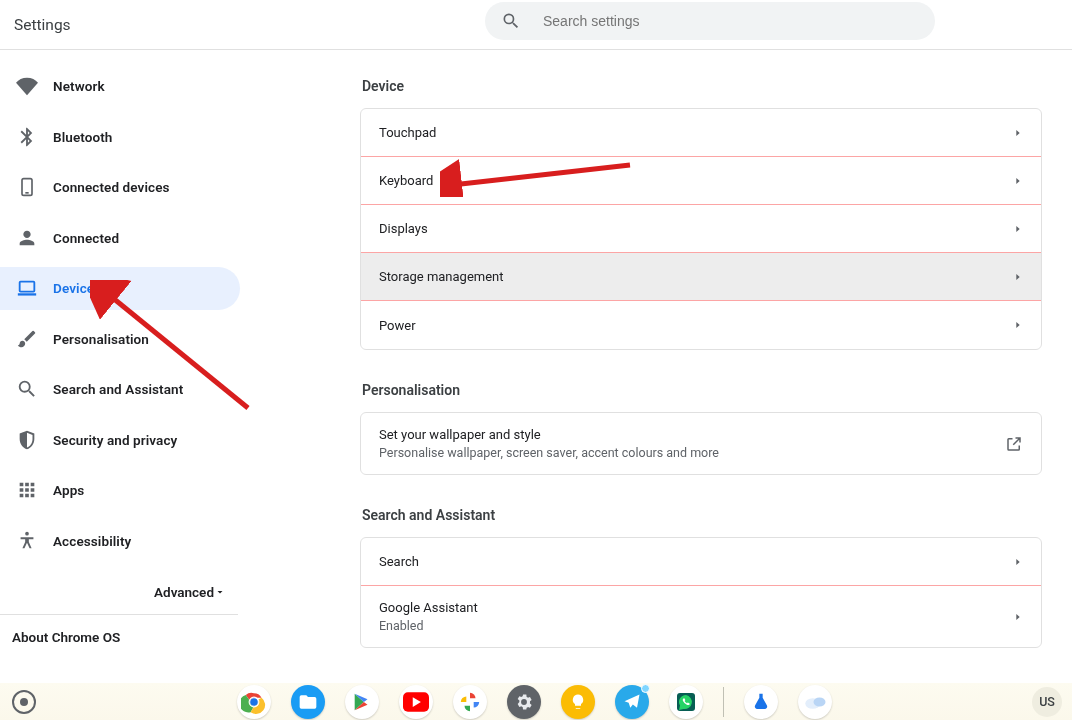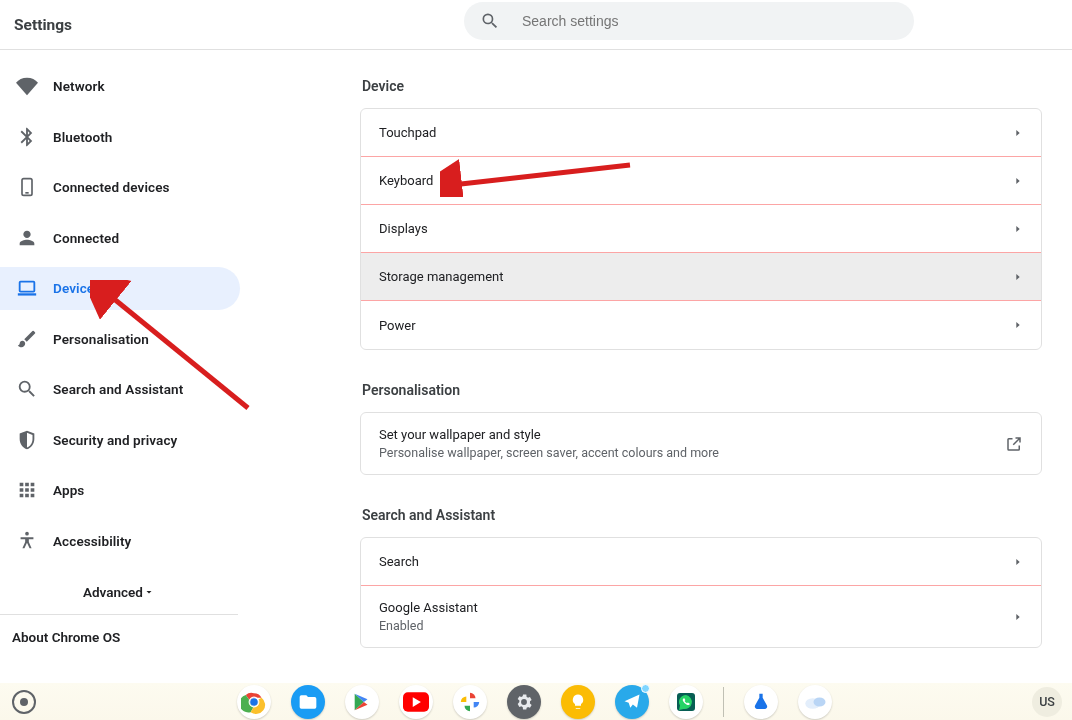--- a/index.html
+++ b/index.html
@@ -18,27 +18,27 @@
   .header {
     display: flex;
     align-items: center;
     height: 50px;
     border-bottom: 1px solid #e0e0e0;
     padding: 0 14px;
     position: relative;
   }
   .header-title {
     font-size: 15.5px;
-    font-weight: 700;
+    font-weight: 400;
     color: #3c4043;
     text-align: center;
   }
   .search-wrap {
     position: absolute;
-    left: 464px;
+    left: 485px;
     width: 450px;
     height: 38px;
     background: #f1f3f4;
     border-radius: 40px;
     display: flex;
     align-items: center;
     padding: 8px 16px;
     top: 2px;
   }
   .search-icon { color: #5f6368; margin-right: 20px; display:inline-flex; }
@@ -90,21 +90,21 @@
     font-size: 13.5px;
     font-weight: 600;
     letter-spacing: 0.1px;
     color: #202124;
   }
   .nav-item.active .label { color: #1a73e8; }
 
   .advanced-row {
     display: flex;
     align-items: center;
-    justify-content: center;
+    justify-content: flex-end;
     padding: 14px 12px 14px 12px;
     border-bottom: 1px solid #e0e0e0;
     cursor: pointer;
     font-size: 13.5px;
     font-weight: 600;
     color: #202124;
     margin: 2px 2px 0 0;
   }
   .about-row {
     padding: 14px 12px;

